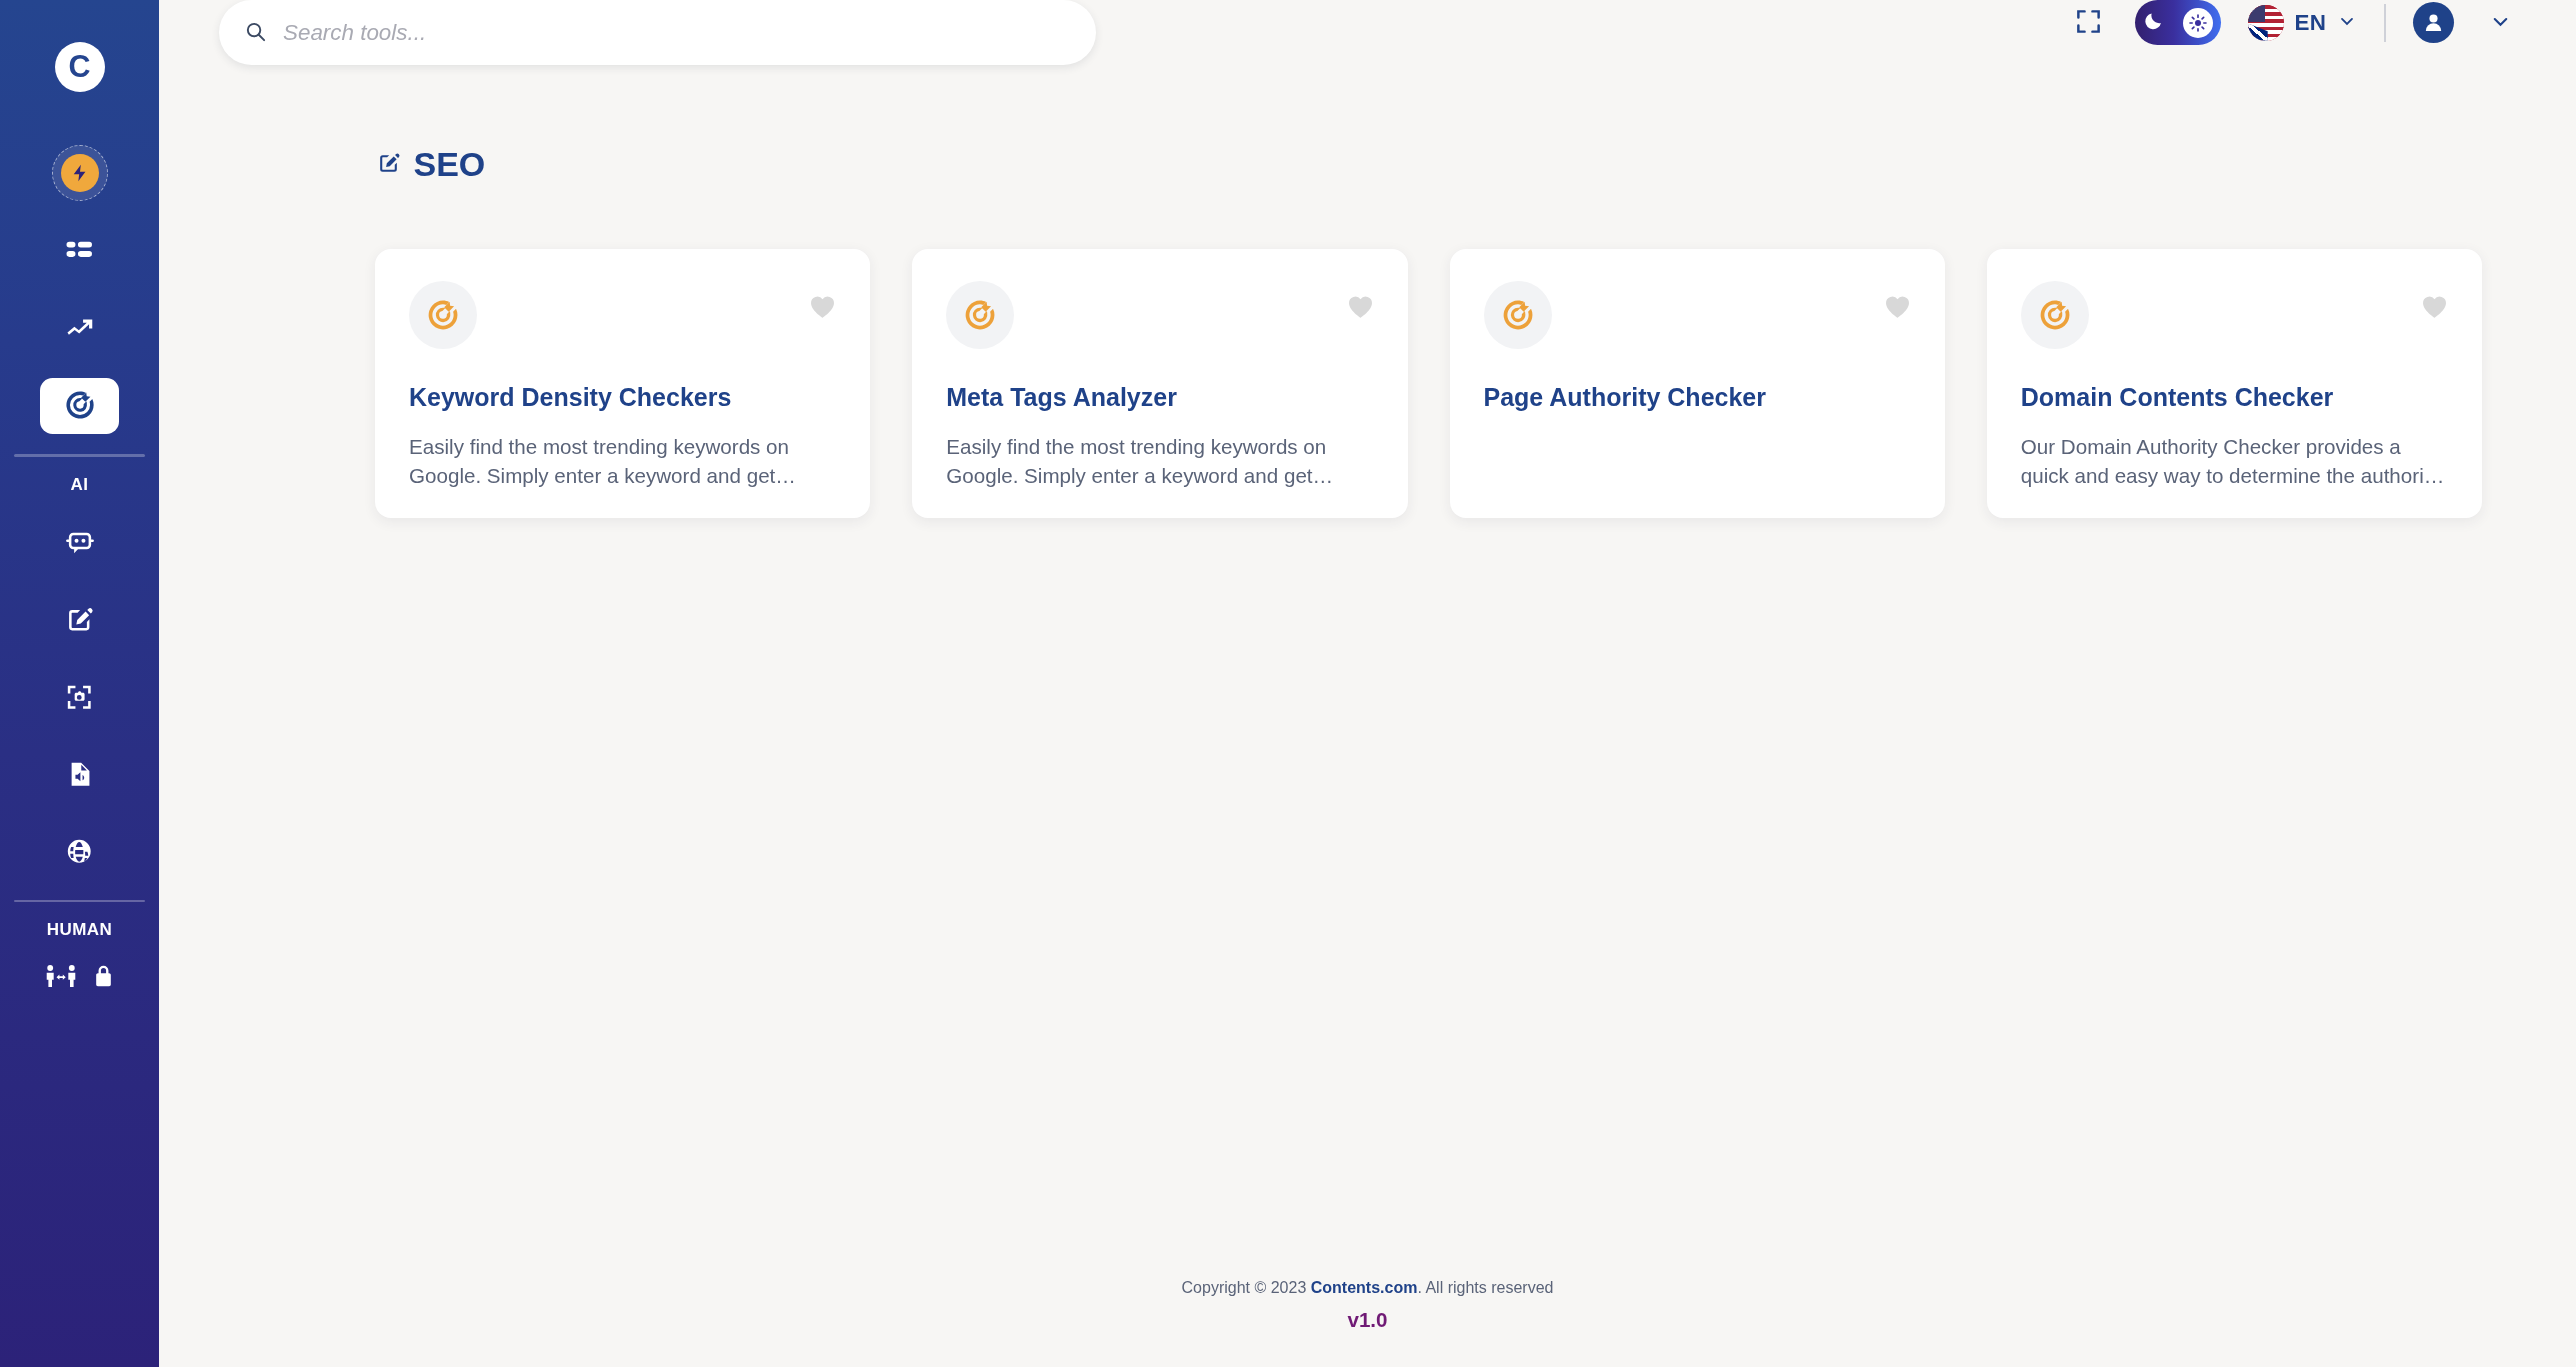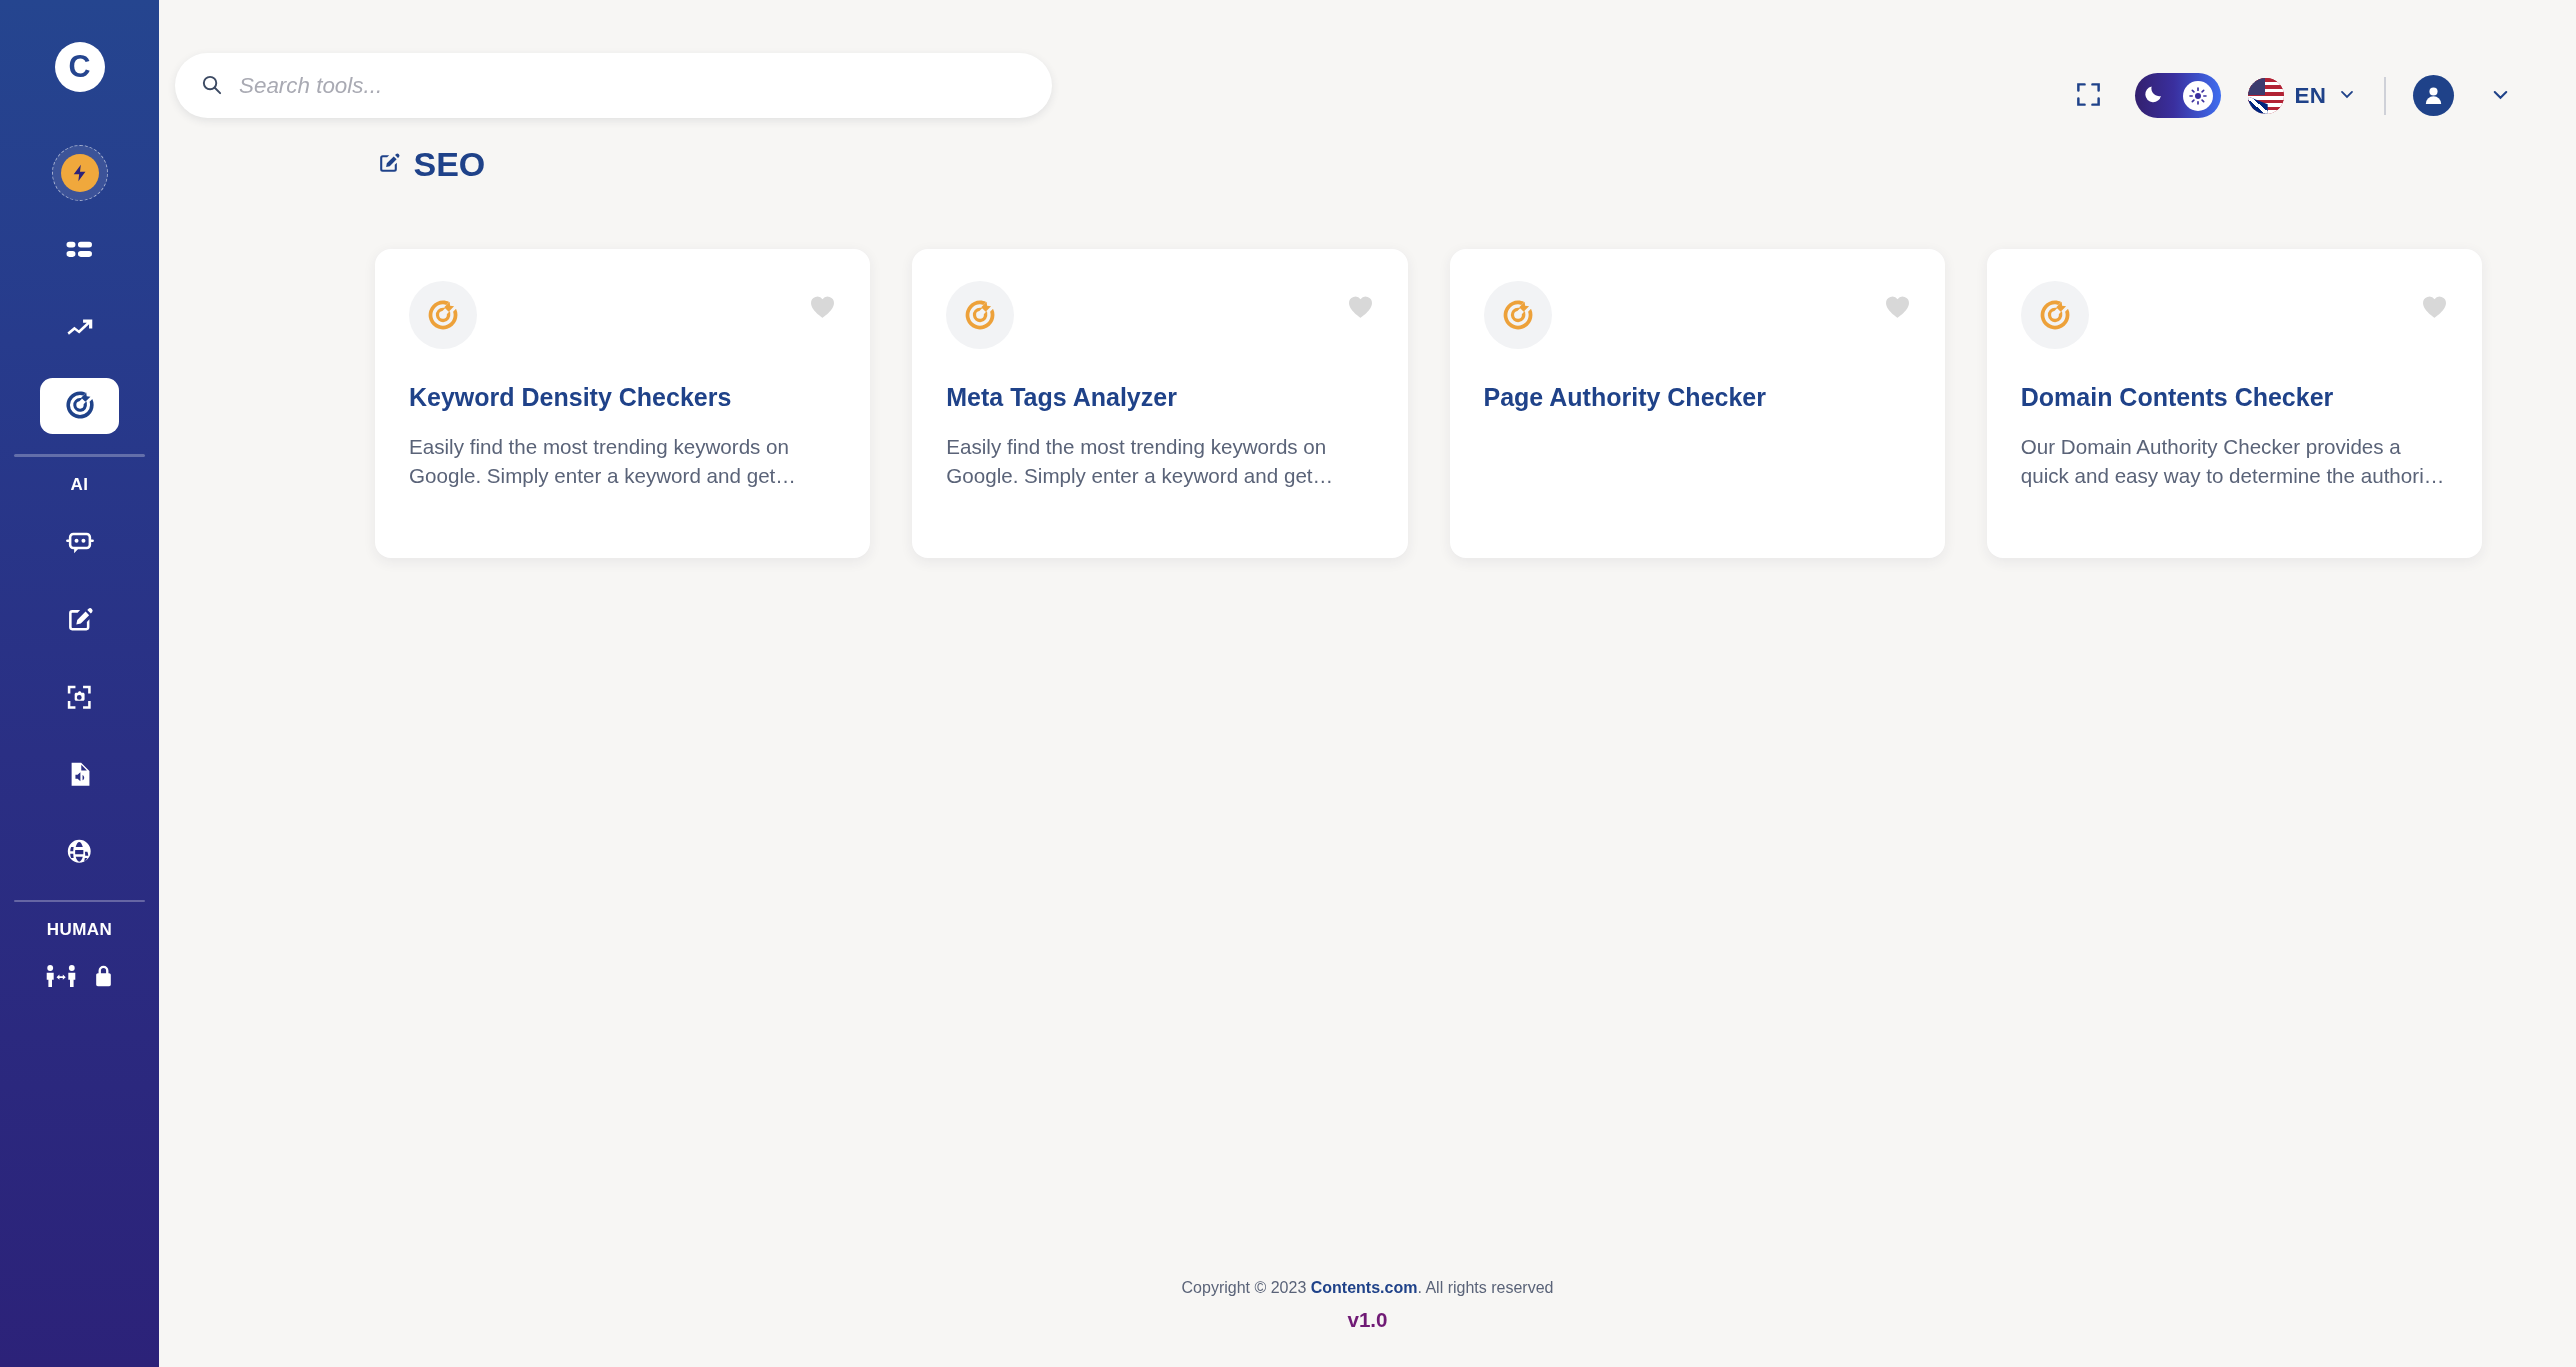--- a/index.html
+++ b/index.html
@@ -70,22 +70,22 @@
 
   
   .main {
     flex: 1 1 auto;
     display: flex; flex-direction: column;
     background: #f7f6f4;
     position: relative;
   }
   .topbar {
     height: 118px;
-    display: flex; align-items: flex-end;
-    padding: 0 56px 0 16px;
+    display: flex; align-items: flex-start;
+    padding: 0 56px 0 60px;
   }
   .search-box {
     width: 877px; height: 65px;
     background: #ffffff;
     border-radius: 36px;
     box-shadow: 0 2.7px 9px rgba(40,45,70,.10);
     display: flex; align-items: center;
     padding: 0 25px;
     gap: 16px;
   }
@@ -156,21 +156,21 @@
   .cards {
     display: flex; gap: 42px;
     margin-top: 65px; margin-left: 160px; margin-right: 47px;
   }
   .card {
     flex: 1 1 0;
     background: #ffffff;
     border-radius: 16px;
     box-shadow: 0 3.6px 12.5px rgba(40,45,70,.07);
     padding: 32px 34px 27px 34px;
-    height: 309px;
+    height: 269px;
     display: flex; flex-direction: column;
     cursor: pointer;
   }
   .card-top { display: flex; align-items: flex-start; }
   .card-icon {
     width: 68px; height: 68px; border-radius: 50%;
     background: #f2f3f5;
     display: flex; align-items: center; justify-content: center;
     flex: 0 0 auto;
   }

